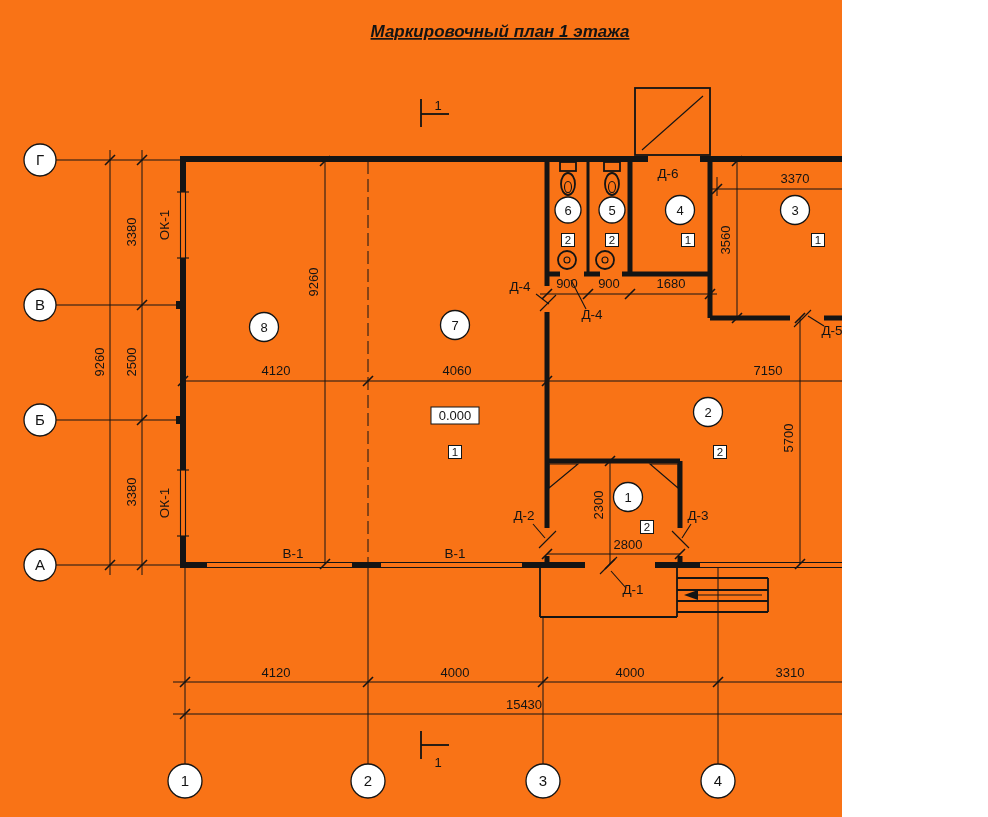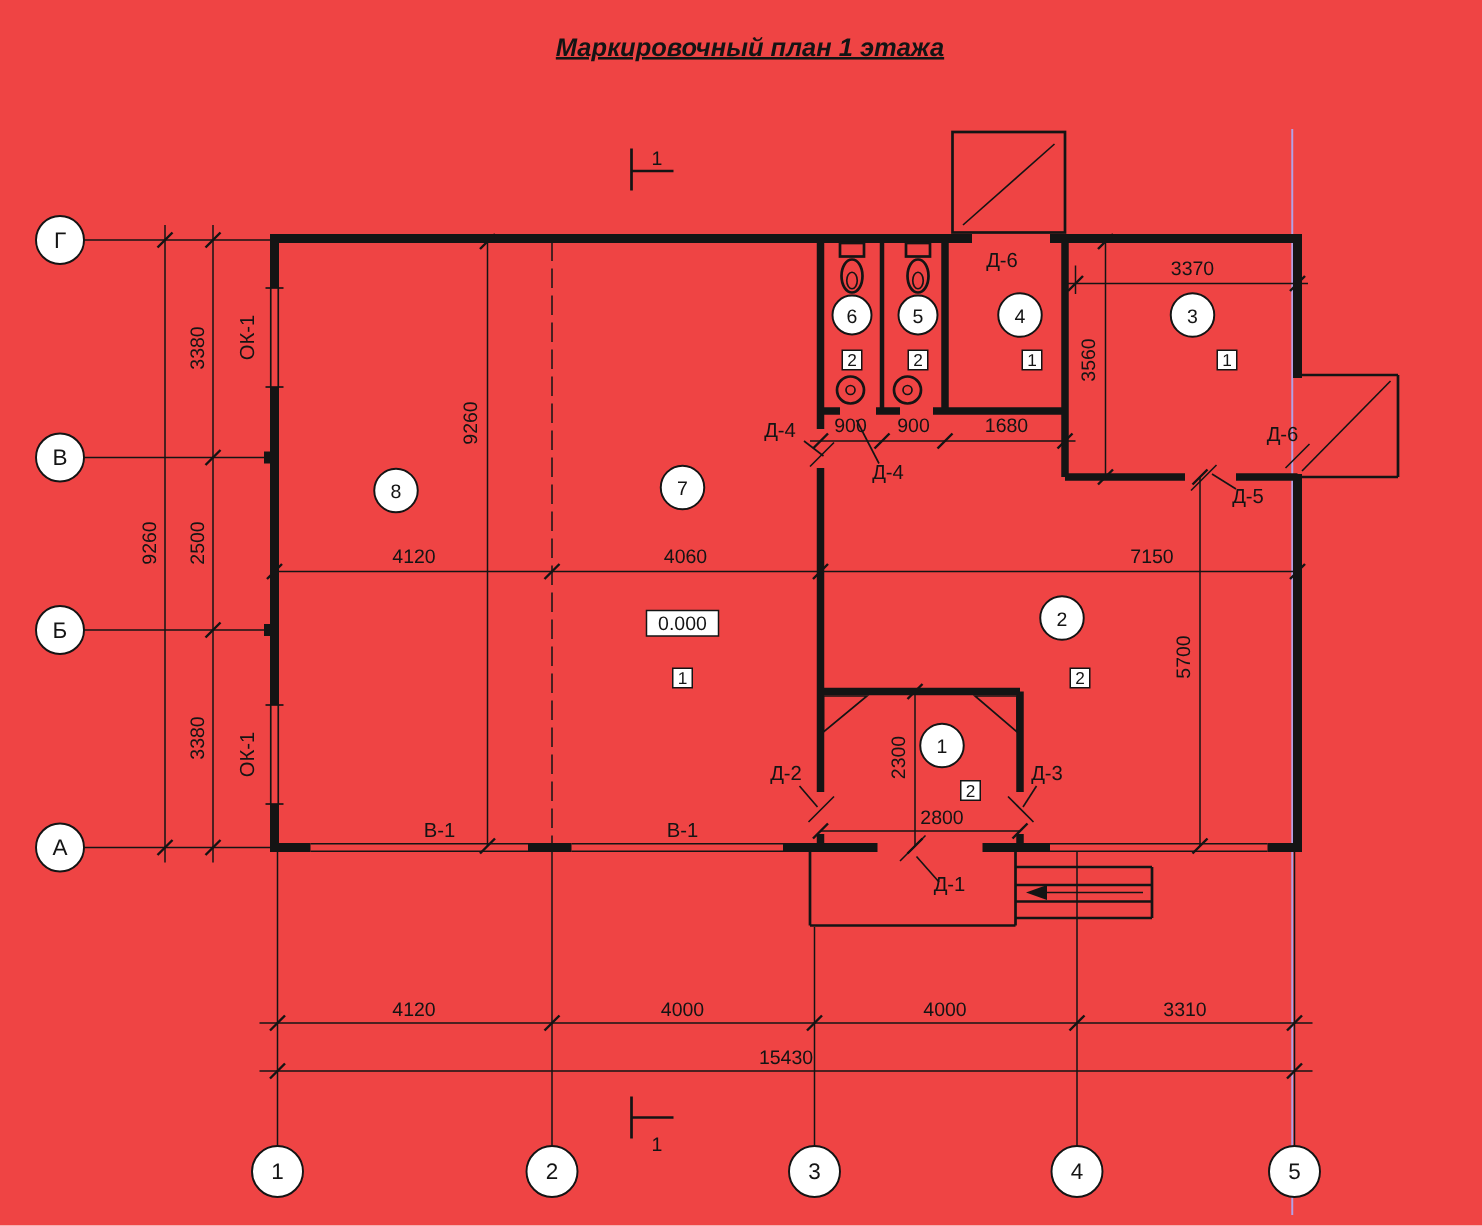--- a/index.html
+++ b/index.html
@@ -1,16 +1,16 @@
 <!DOCTYPE html>
 <html><head>
 <meta charset="utf-8">
 <style>
   html,body{margin:0;padding:0;background:#ffffff;}
-  .canvas{position:relative;width:988px;height:817px;background:#ef4444;overflow:hidden;
+  .canvas{position:relative;width:842px;height:817px;background:#f97316;overflow:hidden;
           font-family:"Liberation Sans","DejaVu Sans",sans-serif;}
   svg{display:block;}
   svg text{font-family:"Liberation Sans","DejaVu Sans",sans-serif;font-size:13px;fill:#141414;}
   svg text.title{font-size:17px;font-style:italic;font-weight:bold;text-decoration:underline;}
   svg text.axis{font-size:15px;}
   svg text.lbl{font-size:13.5px;}
   svg text.sm{font-size:11.5px;}
   .wall{stroke:#141414;stroke-width:6;fill:none;}
   .wall5{stroke:#141414;stroke-width:5;fill:none;}
   .wall3{stroke:#141414;stroke-width:3;fill:none;}

